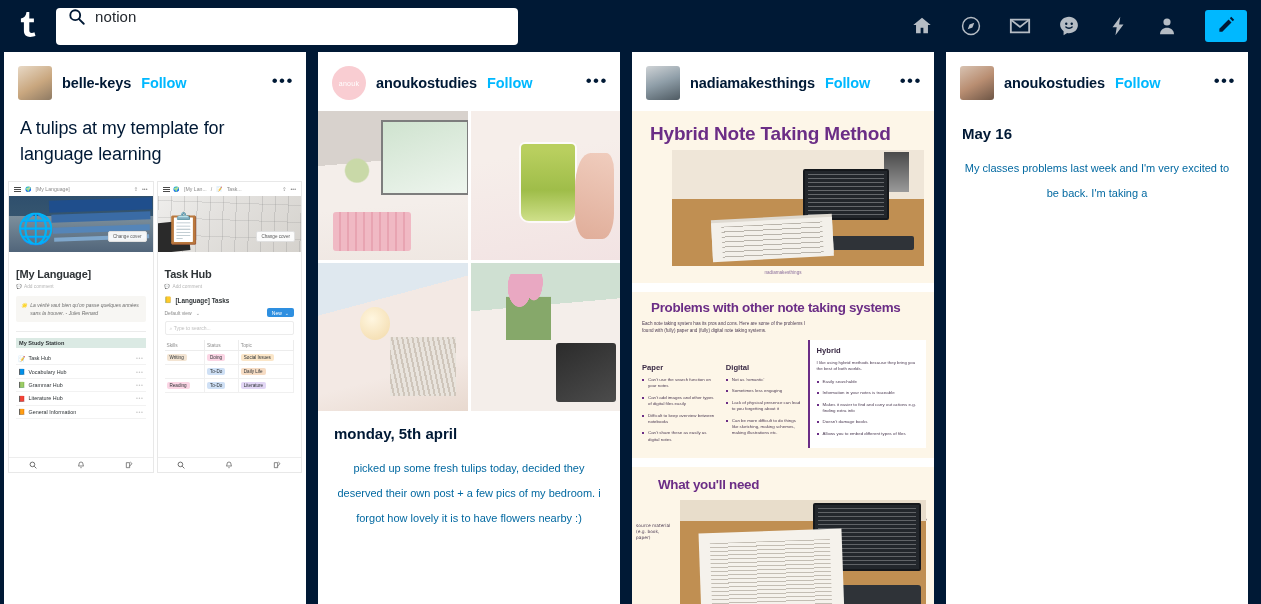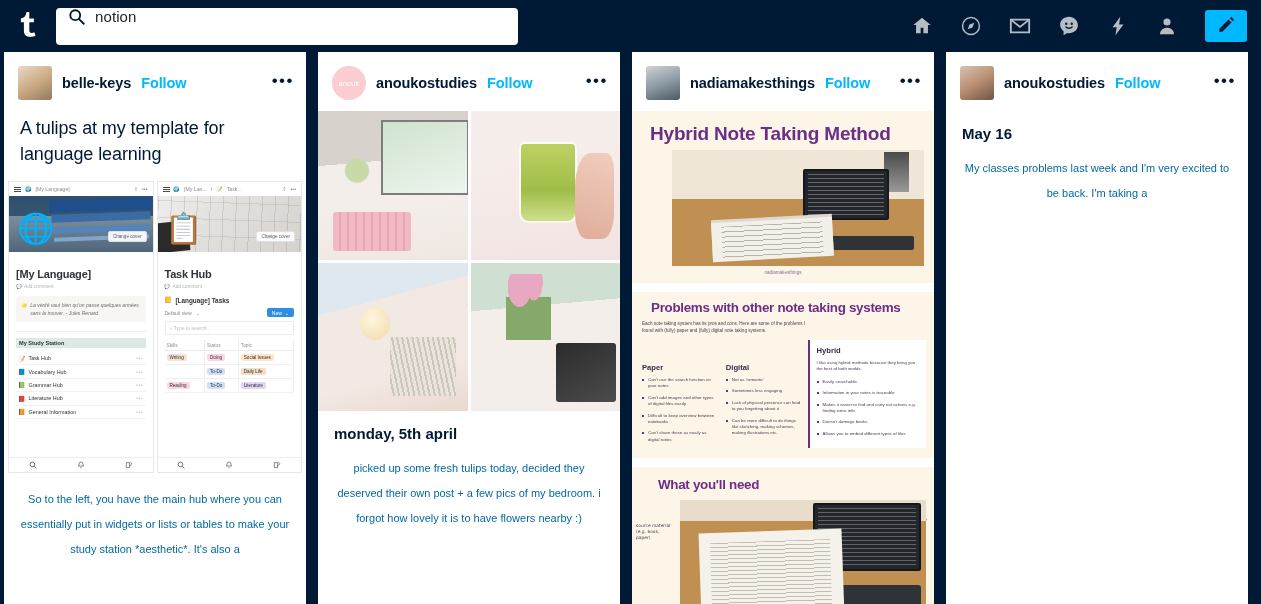--- a/index.html
+++ b/index.html
@@ -859,21 +859,20 @@
           <span>
             <svg width="8" height="8" viewBox="0 0 24 24" fill="none" stroke="currentColor" stroke-width="2">
               <path d="M4 5h10v15H4z"></path>
                 <path d="M16 3l5 5-8 8"></path>
             </svg>
           </span>
         </div>
       </div>
     </div>
 
-    <div class="post-text">So to the left, you have the main hub where you can essentially put in widgets or lists or tables to make your study station *aesthetic*. It's also a</div>
   </div>
 
   <div class="column">
     <div class="post-head">
       <div class="avatar round" style="background:#f9cdd2;">
         <span class="avatar-label">anouk</span>
       </div>
       <span class="blog-name">anoukostudies</span>
       <span class="follow-link">Follow</span>
       <span class="post-menu">•••</span>

